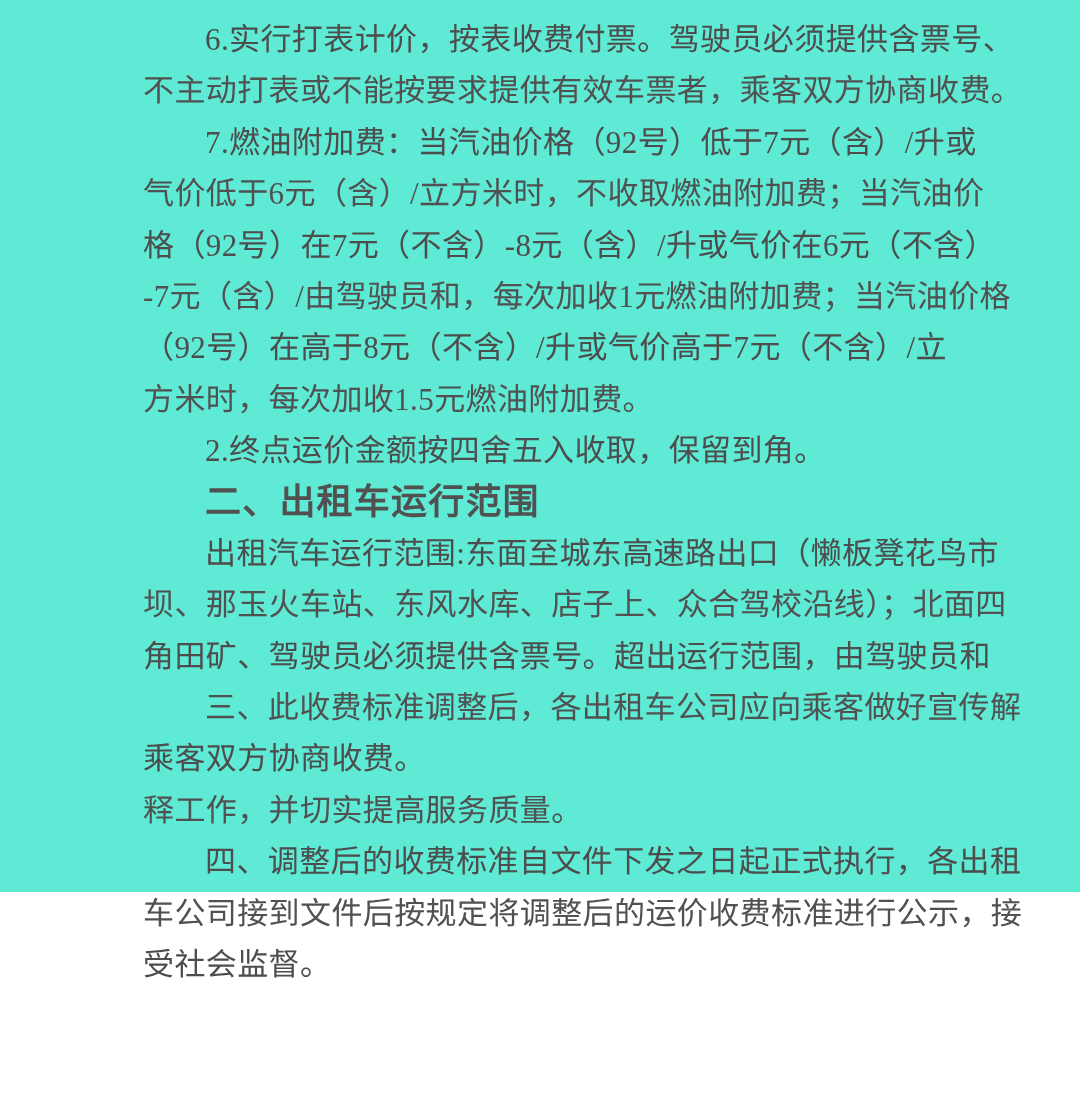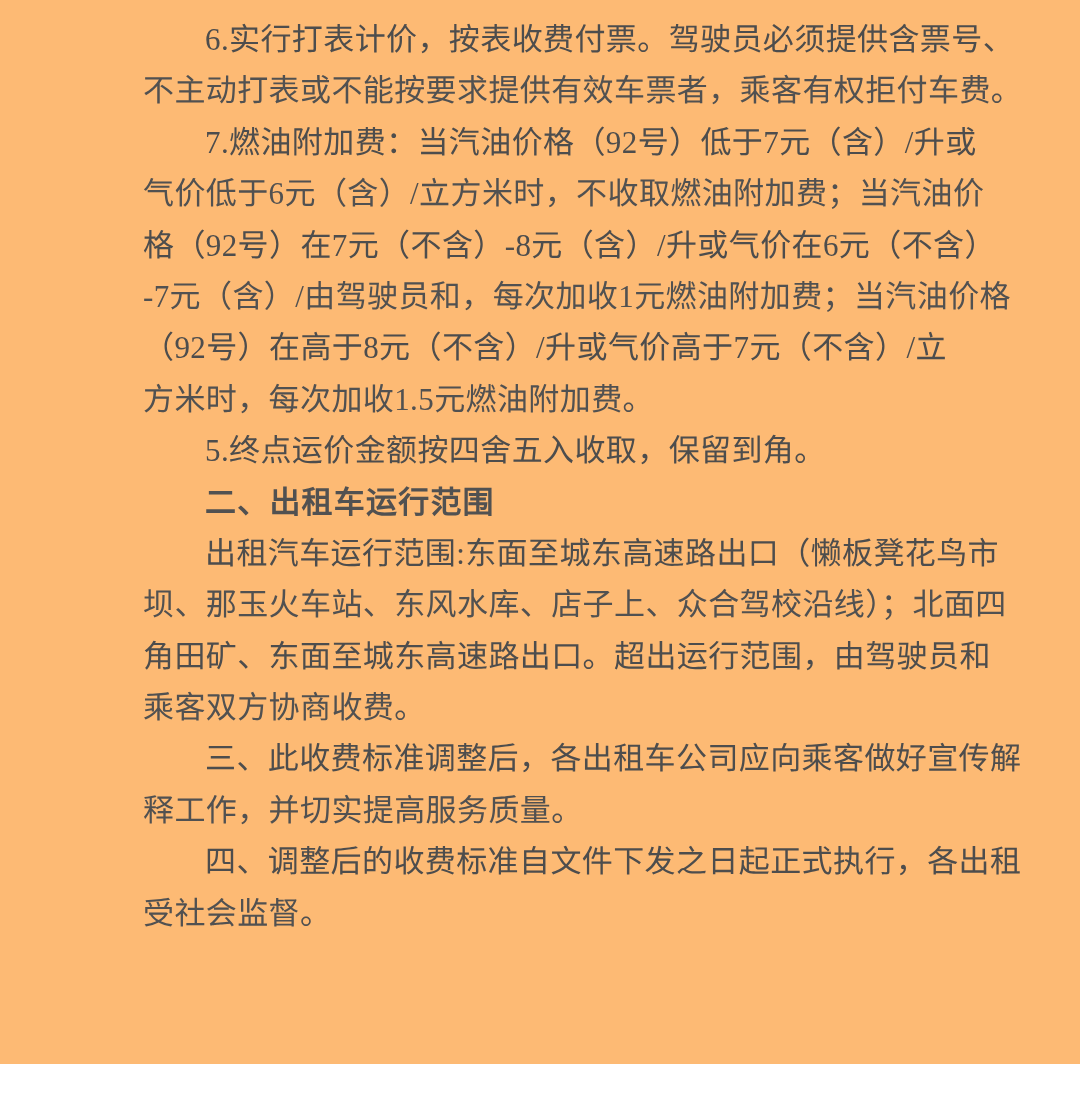--- a/index.html
+++ b/index.html
@@ -13,22 +13,22 @@
     height: 1118px;
     overflow: hidden;
     font-family: "Liberation Serif", "DejaVu Serif", serif;
     color: #4a4a4a;
     -webkit-font-smoothing: antialiased;
   }
 
   .page {
     position: relative;
     width: 1080px;
-    height: 1064px;
-    background: #fdba74;
+    height: 892px;
+    background: #5eead4;
     box-sizing: border-box;
   }
 
   .doc-body {
     position: absolute;
     left: 143px;
     top: 14px;
     width: 810px;
   }
 
@@ -44,44 +44,45 @@
   }
 
   .doc-line.indent {
     padding-left: 62px;
   }
 
   .doc-line.heading {
     font-weight: bold;
     color: #3a3a3a;
     letter-spacing: 1.2px;
-    font-size: 31px;
+    font-size: 36px;
   }
 
   
   .doc-line:nth-child(odd) { color: #4d4d4d; }
   .doc-line:nth-child(even) { color: #515151; }
 </style>
 </head>
 <body>
 
 <div class="page">
   <div class="doc-body">
       <div class="doc-line indent">6.实行打表计价，按表收费付票。驾驶员必须提供含票号、</div>
-      <div class="doc-line">不主动打表或不能按要求提供有效车票者，乘客有权拒付车费。</div>
+      <div class="doc-line">不主动打表或不能按要求提供有效车票者，乘客双方协商收费。</div>
       <div class="doc-line indent">7.燃油附加费：当汽油价格（92号）低于7元（含）/升或</div>
       <div class="doc-line">气价低于6元（含）/立方米时，不收取燃油附加费；当汽油价</div>
       <div class="doc-line">格（92号）在7元（不含）-8元（含）/升或气价在6元（不含）</div>
       <div class="doc-line">-7元（含）/由驾驶员和，每次加收1元燃油附加费；当汽油价格</div>
       <div class="doc-line">（92号）在高于8元（不含）/升或气价高于7元（不含）/立</div>
       <div class="doc-line">方米时，每次加收1.5元燃油附加费。</div>
-      <div class="doc-line indent">5.终点运价金额按四舍五入收取，保留到角。</div>
+      <div class="doc-line indent">2.终点运价金额按四舍五入收取，保留到角。</div>
       <div class="doc-line indent heading">二、出租车运行范围</div>
       <div class="doc-line indent">出租汽车运行范围:东面至城东高速路出口（懒板凳花鸟市</div>
       <div class="doc-line">坝、那玉火车站、东风水库、店子上、众合驾校沿线）；北面四</div>
-      <div class="doc-line">角田矿、东面至城东高速路出口。超出运行范围，由驾驶员和</div>
+      <div class="doc-line">角田矿、驾驶员必须提供含票号。超出运行范围，由驾驶员和</div>
+      <div class="doc-line indent">三、此收费标准调整后，各出租车公司应向乘客做好宣传解</div>
       <div class="doc-line">乘客双方协商收费。</div>
-      <div class="doc-line indent">三、此收费标准调整后，各出租车公司应向乘客做好宣传解</div>
       <div class="doc-line">释工作，并切实提高服务质量。</div>
       <div class="doc-line indent">四、调整后的收费标准自文件下发之日起正式执行，各出租</div>
+      <div class="doc-line">车公司接到文件后按规定将调整后的运价收费标准进行公示，接</div>
       <div class="doc-line">受社会监督。</div>
     </div>
 </div>
 
 </body></html>

